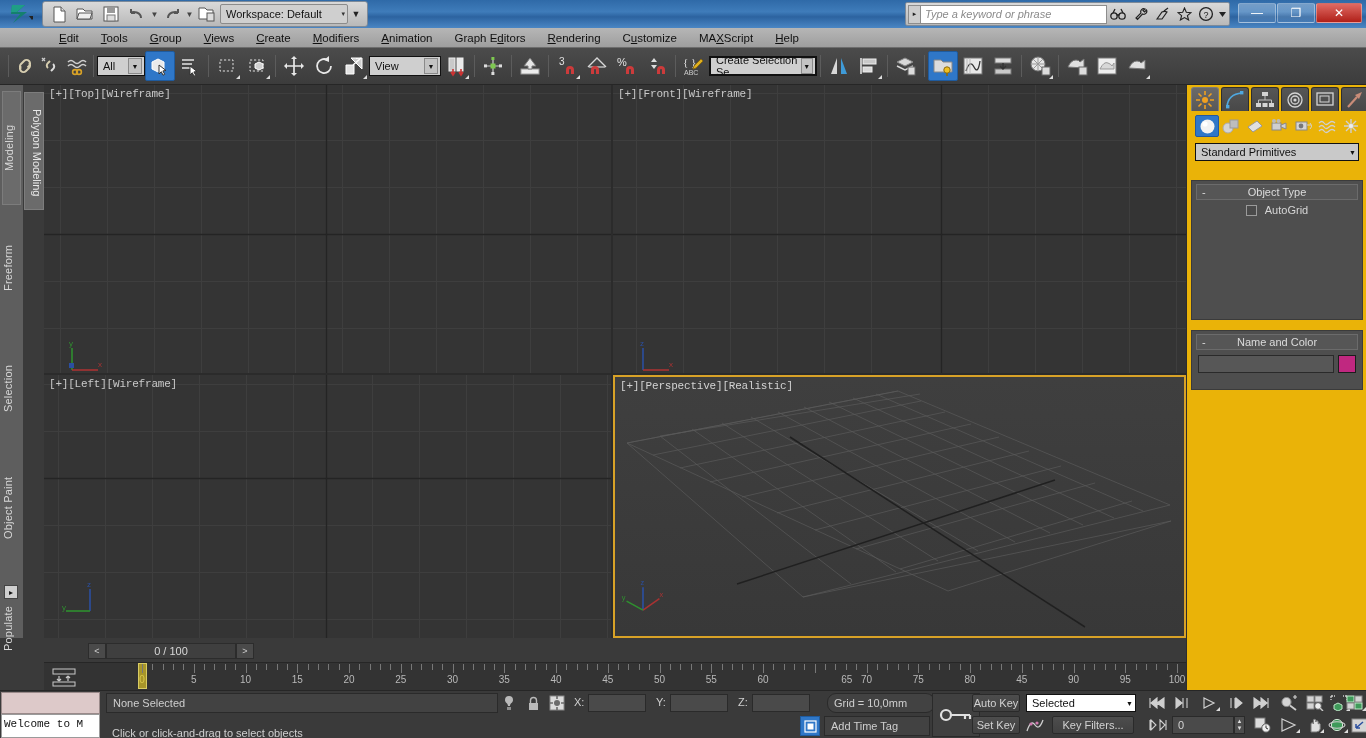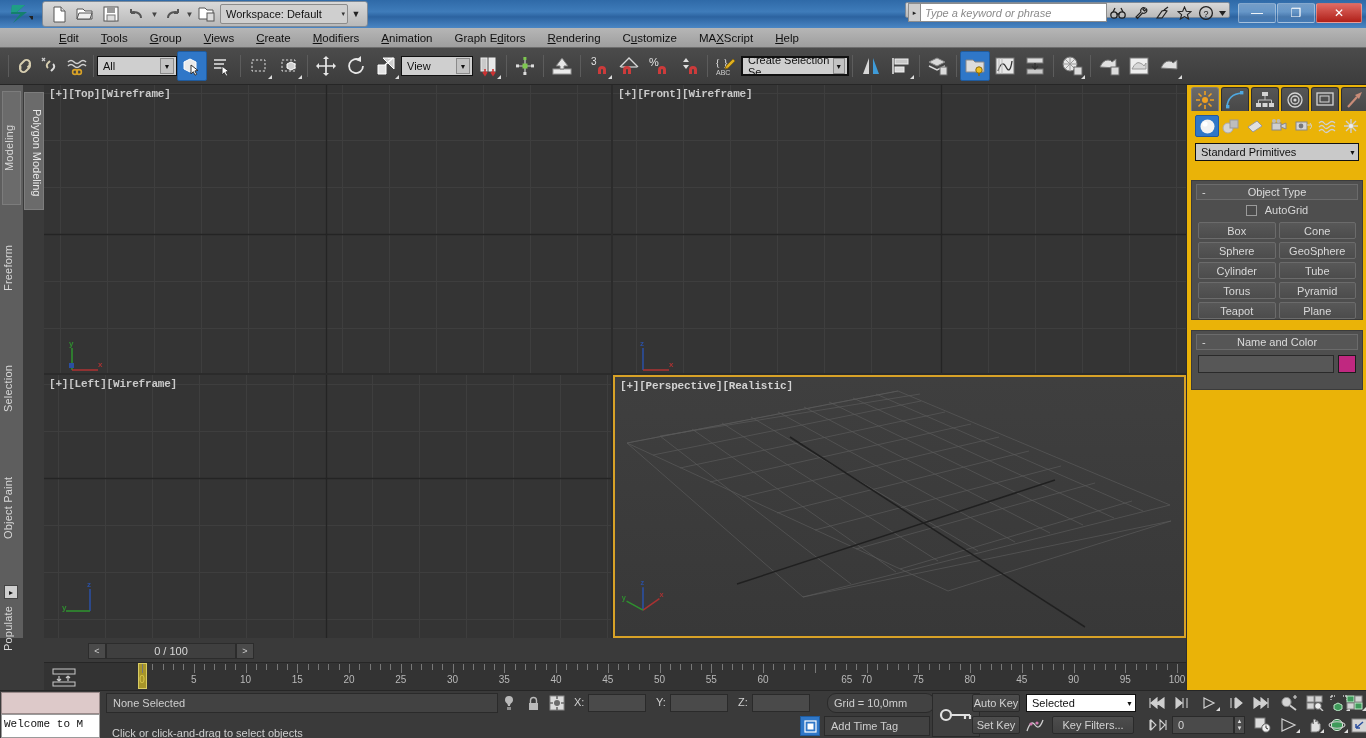--- a/index.html
+++ b/index.html
@@ -23,21 +23,21 @@
     background:linear-gradient(180deg,#d9d9d9,#b9b9b9);border:1px solid #7d8a99;border-radius:3px;padding:0 3px;}
   #qat .qbtn{width:26px;height:22px;display:flex;align-items:center;justify-content:center;}
   #qat .qsep{width:9px;text-align:center;color:#444;font-size:8px;}
   #ws-combo{height:20px;min-width:128px;background:#cfcfcf;border:1px solid #8b8b8b;
     display:flex;align-items:center;padding:0 2px 0 5px;color:#111;font-size:11px;border-radius:2px;}
   #ws-combo .arrow{margin-left:auto;font-size:7px;color:#333;}
   #ws-more{width:16px;text-align:center;color:#222;font-size:9px;}
   #maxlogo{position:absolute;left:4px;top:1px;width:34px;height:26px;display:flex;align-items:center;justify-content:center;}
 
   
-  #searchwrap{position:absolute;right:136px;top:2px;height:16px;display:flex;
+  #searchwrap{position:absolute;right:136px;top:2px;height:24px;display:flex;align-items:center;
     background:linear-gradient(180deg,#d9d9d9,#b9b9b9);border:1px solid #7d8a99;border-radius:2px;padding:0 2px;}
   #search-flyout{width:13px;height:19px;background:#cdcdcd;border:1px solid #8d8d8d;display:flex;align-items:center;justify-content:center;font-size:7px;color:#222;}
   #search-input{width:186px;height:19px;background:#fff;border:1px solid #8d8d8d;border-left:none;
     font-style:italic;color:#8a8a8a;font-size:11px;padding:0 4px;display:flex;align-items:center;}
   #searchwrap .tbicon{width:22px;height:20px;display:flex;align-items:center;justify-content:center;color:#2a2a2a;}
 
   
   #menubar{position:absolute;left:0;top:28px;width:1366px;height:20px;
     background:linear-gradient(180deg,#b6b6b6,#9e9e9e);border-bottom:1px solid #6d6d6d;display:flex;align-items:center;padding-left:48px;}
   .menu-item{padding:2px 11px;color:#101010;font-size:11.5px;}
@@ -63,21 +63,21 @@
   #leftrail .vtab{position:absolute;left:2px;width:19px;writing-mode:vertical-rl;transform:rotate(180deg);
     text-align:center;color:#d8d8d8;font-size:11px;letter-spacing:.2px;}
   #leftrail .vtab.sel{background:#6b6b6b;border:1px solid #7c7c7c;}
   #railhandle{position:absolute;left:4px;width:14px;height:14px;background:#cfcfcf;border:1px solid #444;
     display:flex;align-items:center;justify-content:center;font-size:8px;color:#111;}
   #polytab{position:absolute;left:24px;top:92px;width:20px;height:118px;background:#6b6b6b;
     border:1px solid #7d7d7d;color:#e8e8e8;font-size:11px;writing-mode:vertical-rl;text-align:center;padding-top:3px;}
 
   
   #viewarea{position:absolute;left:44px;top:85px;width:1142px;height:553px;background:#2b2b2b;}
-  .vp{position:absolute;background:#343434;overflow:hidden;font-weight:bold;}
+  .vp{position:absolute;background:#343434;overflow:hidden;}
   .vp .vplabel{position:absolute;left:5px;top:3px;font-family:"Liberation Mono",monospace;font-size:11px;color:#c9c9c9;z-index:5;letter-spacing:-.2px;}
   #vp-persp{border:2px solid #d8a227;background:#3a3a3a;}
   #vp-persp .vplabel{color:#d2d2d2;}
   .gridlines{position:absolute;inset:0;}
   .axisgizmo{position:absolute;width:46px;height:46px;}
 
   
   #timeslider{position:absolute;left:44px;top:641px;width:1142px;height:20px;background:#3a3a3a;display:flex;align-items:center;}
   #ts-prev,#ts-next{width:18px;height:16px;background:#4a4a4a;border:1px solid #2c2c2c;color:#cfcfcf;
     display:flex;align-items:center;justify-content:center;font-size:9px;}
@@ -264,21 +264,21 @@
   <div class="tb">
     <svg width="22" height="22" viewBox="0 0 22 22">
         <path d="M2 7 q3-3 6 0 t6 0 t6 0 M2 11 q3-3 6 0 t6 0 t6 0" fill="none" stroke="#d0d0d0" stroke-width="1.6"></path>
         <circle cx="9" cy="17" r="2.4" fill="none" stroke="#d8a227" stroke-width="1.6"></circle>
         <circle cx="13" cy="17" r="2.4" fill="none" stroke="#d8a227" stroke-width="1.6"></circle>
       </svg>
   </div>
   <div class="tbsep">
       <i></i>
     </div>
-  <div class="combo" style="width:80px">
+  <div class="combo" style="width:48px">
     <span>All</span>
     <span class="arrow">▼</span>
   </div>
   <div class="tb active wide">
     <svg width="20" height="20" viewBox="0 0 20 20">
         <path d="M2 6 l6-3 l6 3 l0 7 l-6 3 l-6-3 z" fill="#eaeaea" stroke="#fff"></path>
         <path d="M9 9 l0 9 l2.3-2.3 l1.7 3.5 l1.7-0.9 l-1.8-3.4 l3.1-0.4 z" fill="#fff" stroke="#333"></path>
       </svg>
   </div>
   <div class="tb wide">
@@ -1039,32 +1039,20 @@
 
   <div class="rollout" style="top:95px;height:140px;">
     <div class="rollhdr">
       <span class="minus">-</span>
       <span>Object Type</span>
     </div>
     <div id="autogridrow">
       <span id="autogridbox"></span>
       <span>AutoGrid</span>
     </div>
-    <div class="objgrid" id="objgrid">
-        <div class="objbtn">Box</div>
-        <div class="objbtn">Cone</div>
-        <div class="objbtn">Sphere</div>
-        <div class="objbtn">GeoSphere</div>
-        <div class="objbtn">Cylinder</div>
-        <div class="objbtn">Tube</div>
-        <div class="objbtn">Torus</div>
-        <div class="objbtn">Pyramid</div>
-        <div class="objbtn">Teapot</div>
-        <div class="objbtn">Plane</div>
-      </div>
   </div>
 
   <div class="rollout" style="top:245px;height:60px;">
     <div class="rollhdr">
       <span class="minus">-</span>
       <span>Name and Color</span>
     </div>
     <div id="namecolorrow">
       <div id="namefield"></div>
       <div id="colorswatch" style="background: rgb(192, 40, 128);"></div>

